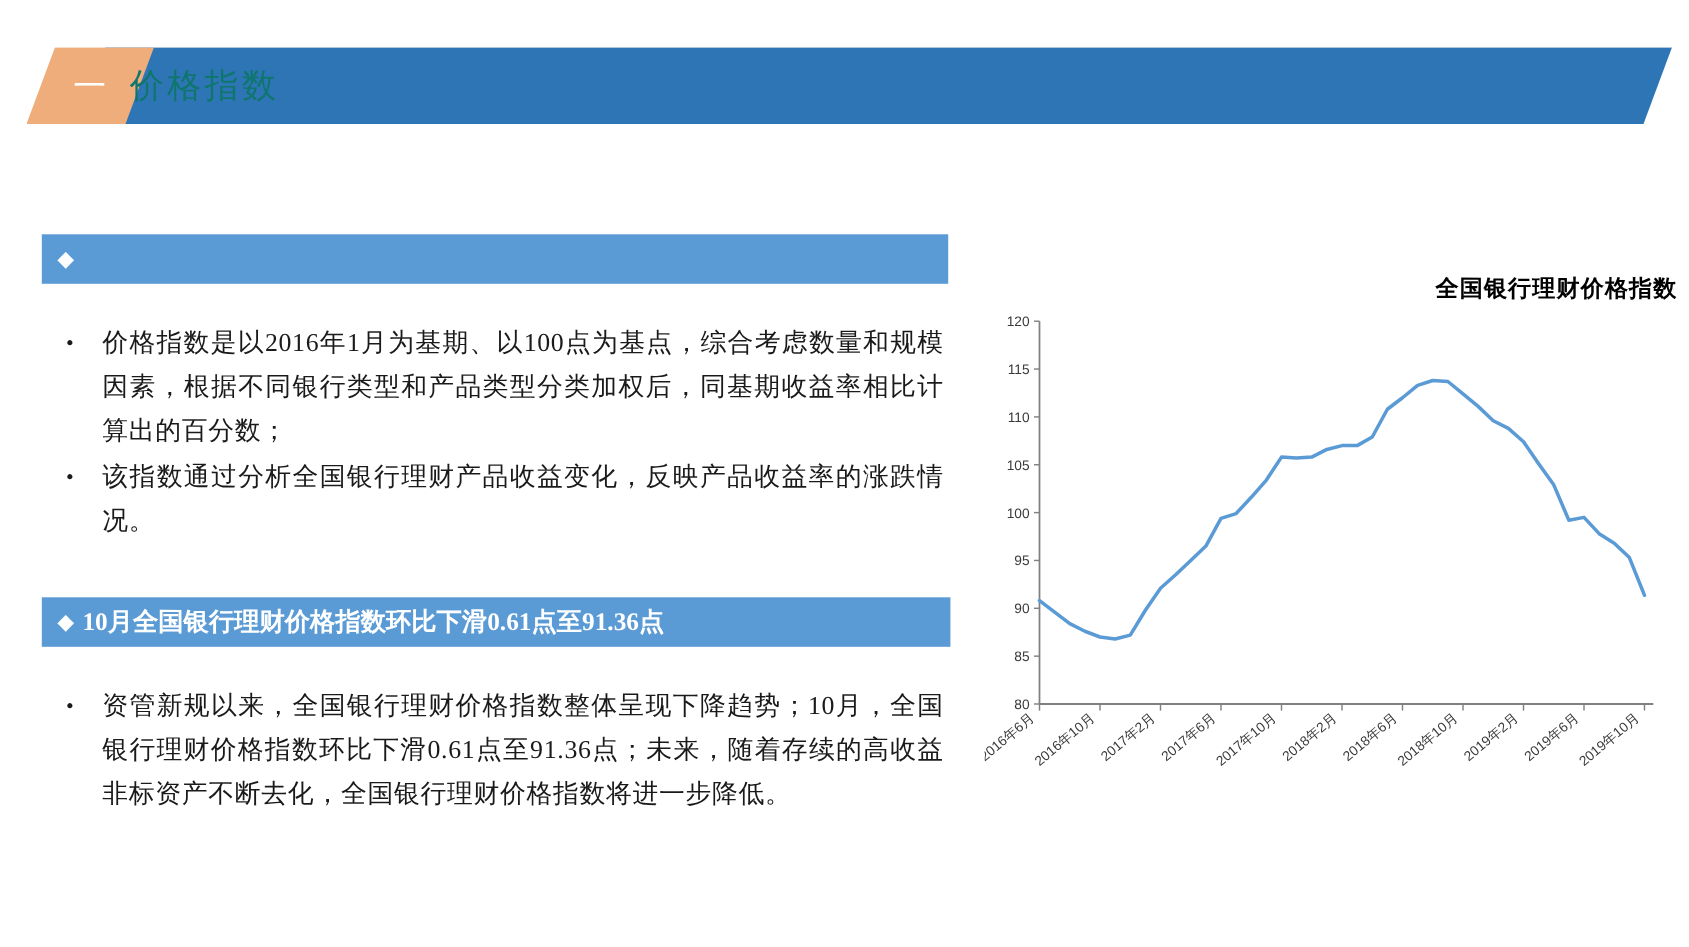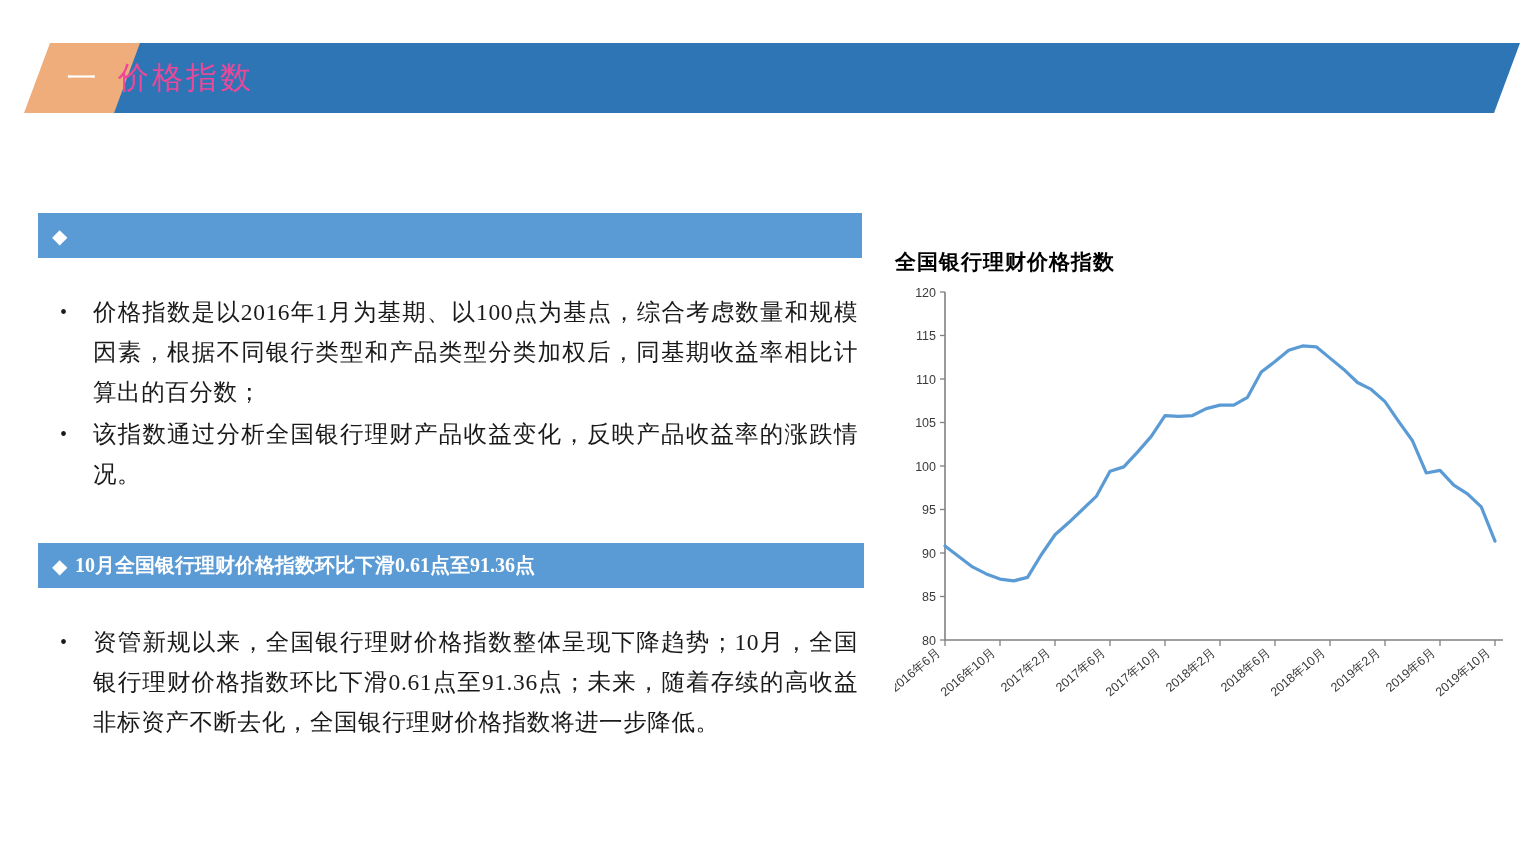--- a/index.html
+++ b/index.html
@@ -28,21 +28,21 @@
   }
   .hdr-num{
     position:absolute;left:24px;top:0;width:116px;height:70px;
     display:flex;align-items:center;justify-content:center;
     color:#ffffff;font-size:30px;font-family:"Liberation Sans","DejaVu Sans",sans-serif;
     letter-spacing:1px;
   }
   .hdr-title{
     position:absolute;left:118px;top:0;height:70px;
     display:flex;align-items:center;
-    color:#ec4899;font-size:31px;
+    color:#0f766e;font-size:31px;
     font-family:"Liberation Sans","DejaVu Sans",sans-serif;
     letter-spacing:3px;
   }
 
   
   #left-col{position:absolute;left:0;top:0;width:900px;height:861px;}
 
   .banner{
     position:absolute;left:38px;width:824px;height:45px;
     background:#5B9BD5;
@@ -51,21 +51,21 @@
     font-family:"Liberation Serif","DejaVu Serif",serif;
     font-weight:bold;
     font-size:23px;
     letter-spacing:0.5px;
     box-sizing:border-box;
     padding-left:14px;
   }
   .banner .dia{font-size:20px;margin-right:7px;line-height:1;}
   #banner-1{top:213px;}
   #banner-2{top:543px;width:826px;}
-  #banner-2 .btxt{font-size:20px;letter-spacing:0px;}
+  #banner-2 .btxt{font-size:23px;letter-spacing:0px;}
 
   .bullets{position:absolute;left:38px;width:820px;}
   #bullets-1{top:292px;}
   #bullets-2{top:622px;}
 
   .bullet{
     position:relative;
     padding-left:55px;
     margin-bottom:2px;
     color:#1a1a1a;
@@ -77,21 +77,21 @@
   }
   .bullet .dot{
     position:absolute;left:22px;top:0;font-size:20px;line-height:40px;
   }
 
   
   #chart-panel{
     position:absolute;left:895px;top:230px;width:630px;height:520px;
   }
   #chart-title{
-    position:absolute;left:0;top:18px;width:630px;text-align:left;
+    position:absolute;left:0;top:18px;width:630px;text-align:right;
     font-size:21px;font-weight:bold;color:#000000;
     font-family:"Liberation Serif","DejaVu Serif",serif;
     letter-spacing:1px;
   }
   #chart-svg{position:absolute;left:0;top:0;}
   .ytick-label{
     font-family:"Liberation Sans","DejaVu Sans",sans-serif;
     font-size:12.5px;fill:#3A3A3A;
   }
   .xtick-label{

